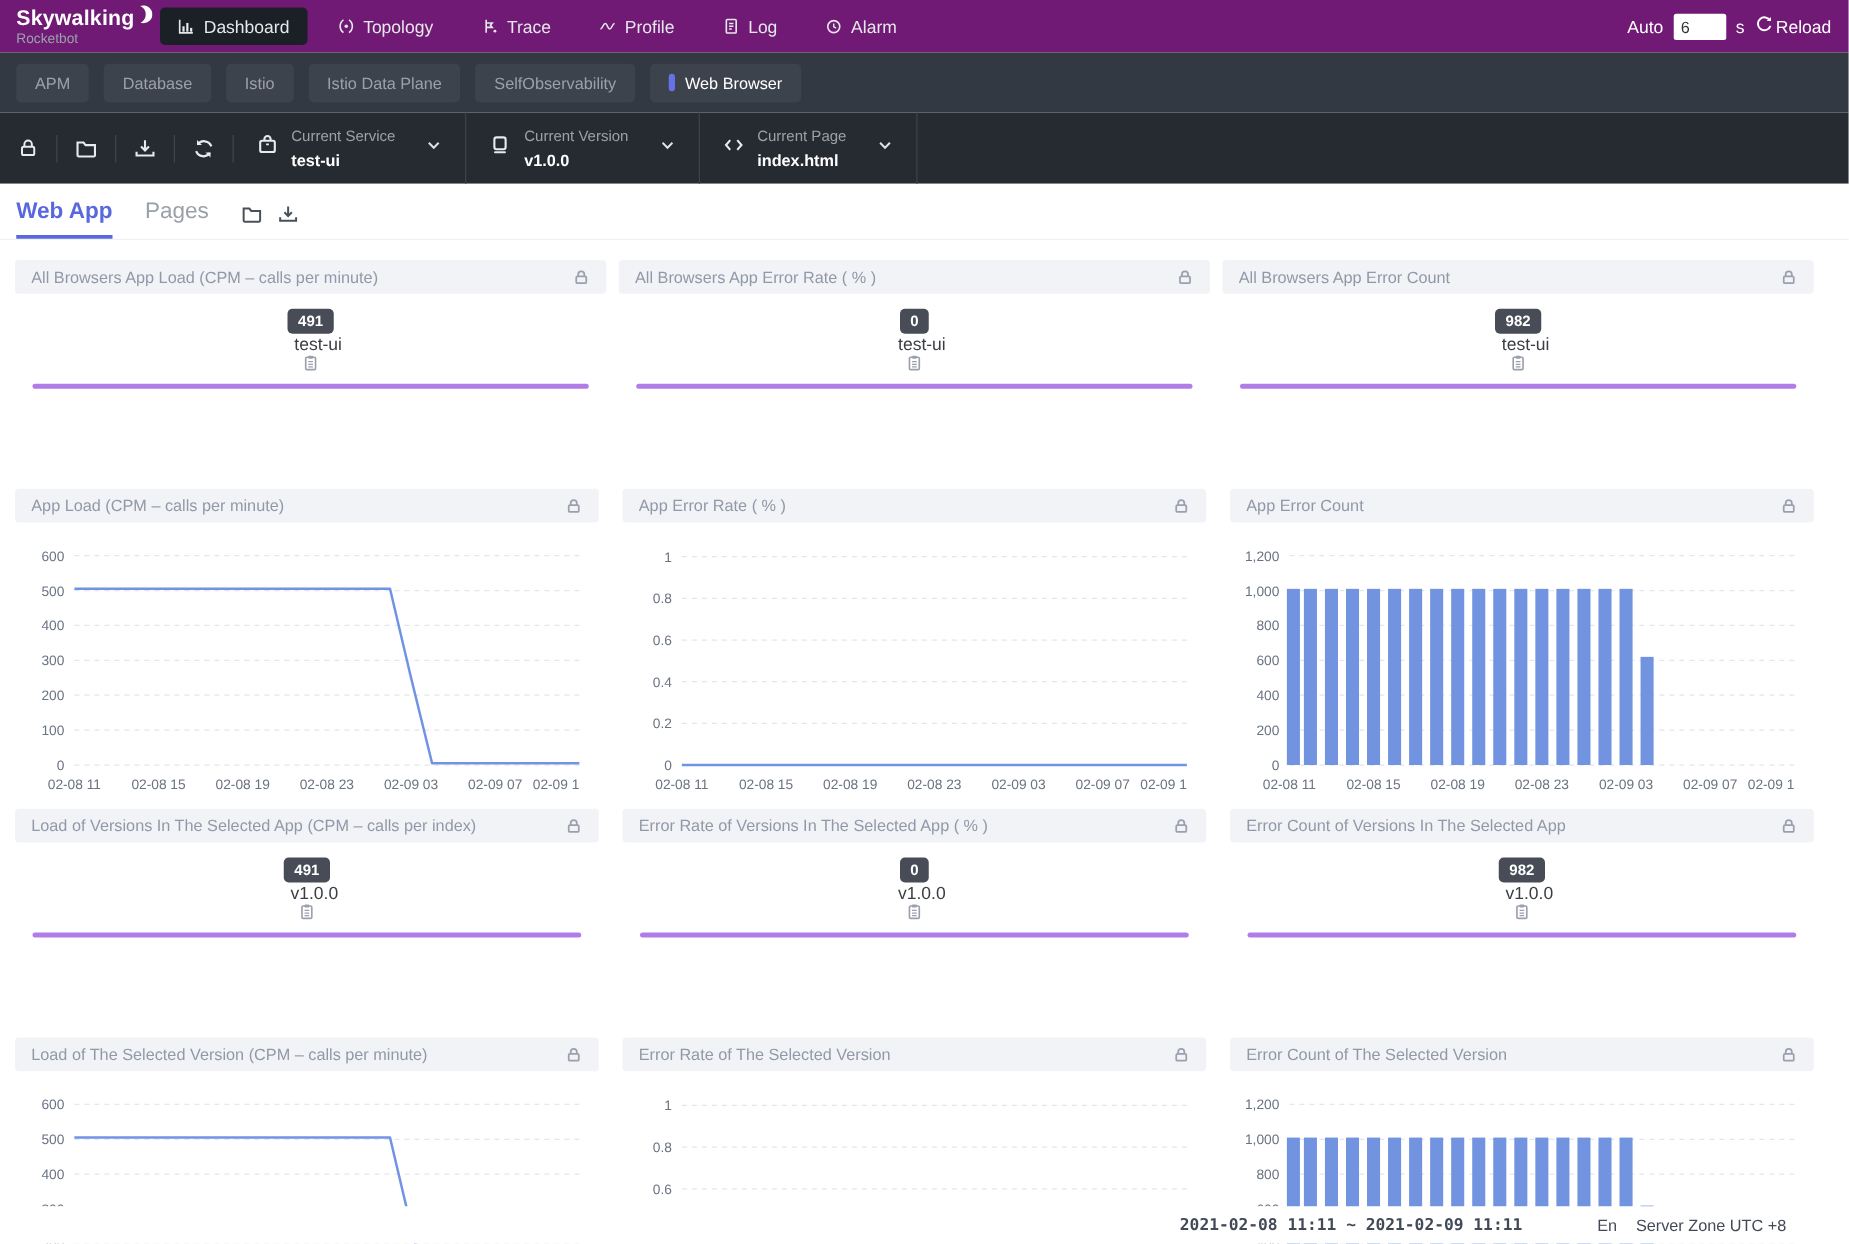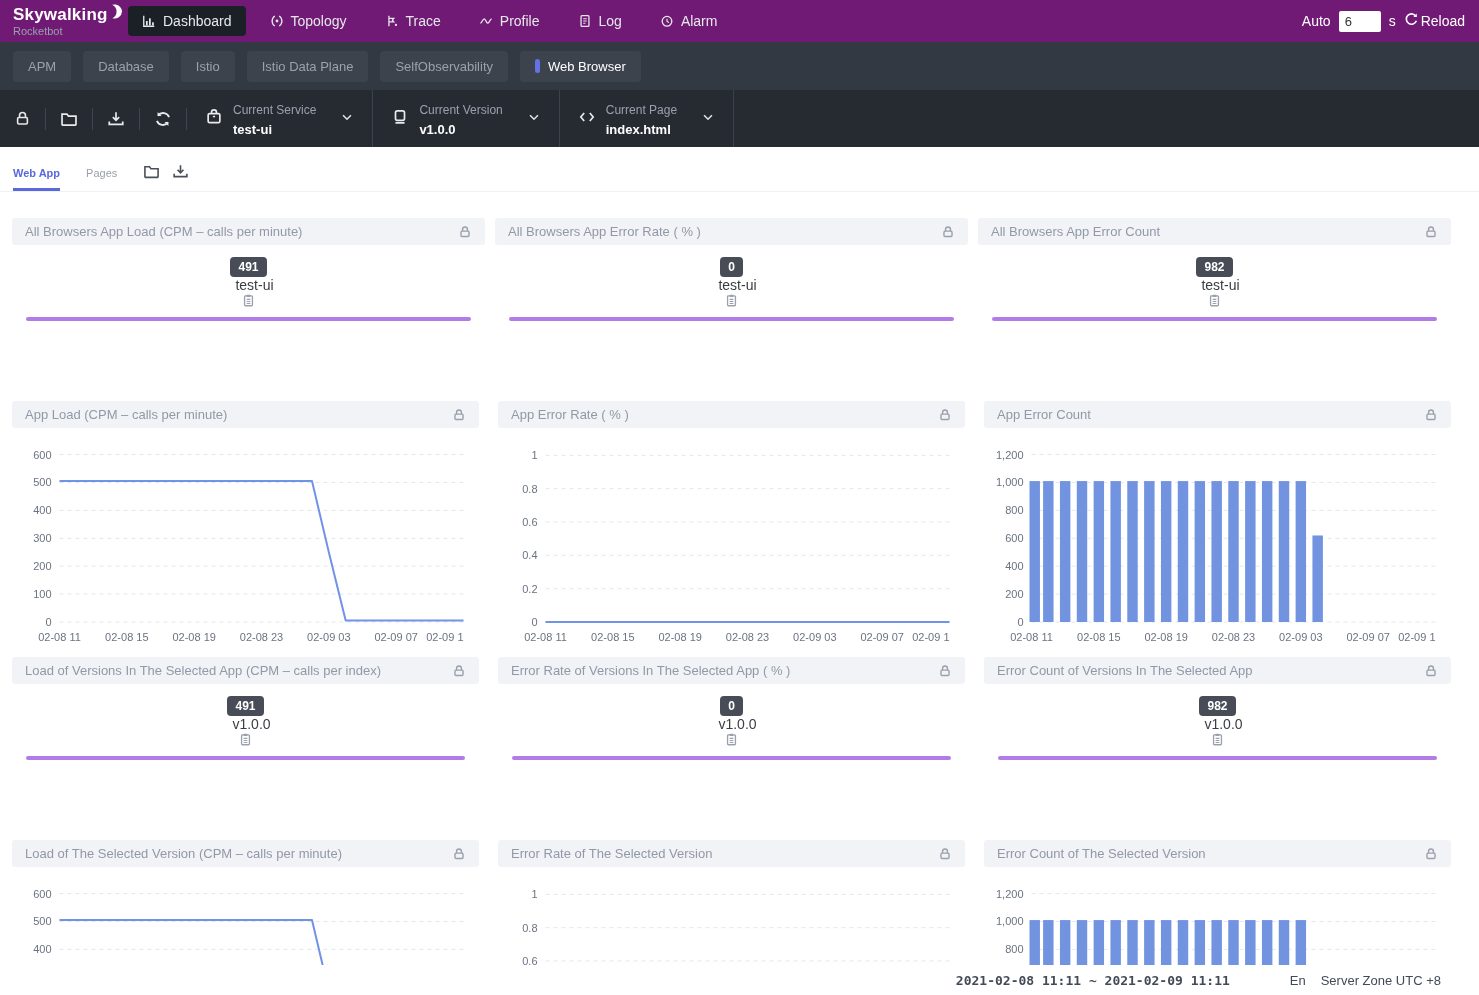--- a/index.html
+++ b/index.html
@@ -39,29 +39,29 @@
   .tb-group { display:flex; align-items:center; gap:10px; padding:0 18px; height:69px; cursor:pointer; }
   .tb-group-divider { width:1px; height:57px; background:#3c424b; }
   .tb-lines { line-height:1.25; }
   .tb-label { font-size:12px; color:#9aa1ac; }
   .tb-value { font-size:13px; color:#fff; font-weight:bold; }
   .chev { margin-left:14px; color:#dfe2e6; }
 
   
   .view-tabs { height:45px; background:#fff; display:flex; align-items:flex-end; gap:26px;
     padding-left:13px; border-bottom:1px solid #f0f1f4; }
-  .view-tab { font-size:11px; padding-bottom:12px; cursor:pointer; color:#9aa0a8; }
+  .view-tab { font-size:18px; padding-bottom:12px; cursor:pointer; color:#9aa0a8; }
   .view-tab.active { color:#5968dd; font-weight:bold; border-bottom:3px solid #5968dd; padding-bottom:9px; }
   .view-tab-icons { display:flex; gap:12px; align-items:center; padding-bottom:11px; color:#4a5058; }
   .view-tab-icons span { cursor:pointer; display:flex; }
 
   
   .content { background:#fff; }
   .grid { display:grid; grid-template-columns:repeat(3, 1fr); column-gap:19px; padding:0 28px 0 12px; }
-  .row-stats1 { margin-top:26px;gap:10px; }
+  .row-stats1 { margin-top:16px;gap:10px; }
   .row-charts1 { margin-top:80px; }
   .row-stats2 { margin-top:9px; }
   .row-charts2 { margin-top:80px; }
 
   .card { background:#fff; }
   .card-head { height:27px; background:#f1f3f6; border-radius:3px; display:flex; align-items:center;
     padding:0 13px; }
   .card-title { font-size:13px; color:#9199a8; flex:1; white-space:nowrap; overflow:hidden; }
   .card-lock { color:#9aa0ad; display:flex; cursor:pointer; }
 
@@ -71,21 +71,21 @@
     padding:3px 8px; }
   .stat-name { font-size:14px; color:#3a3d42; margin-left:12px; flex:1; }
   .stat-copy { color:#9aa0ad; display:flex; cursor:pointer; }
   .stat-bar { height:4px; border-radius:2px; background:#b27ce6; margin-top:9px; }
 
   .chart-wrap { padding-top:4px; }
   svg.chart { display:block; width:100%; height:216px; }
   svg.chart text.tick { font-family:"Liberation Sans", sans-serif; font-size:11px; fill:#6a7382; }
 
   
-  .footer { position:absolute; left:0; right:0; bottom:0; height:30px; background:#fff;
+  .footer { position:absolute; left:0; right:12px; bottom:0; height:30px; background:#fff;
     display:flex; align-items:center; justify-content:flex-end; }
   .f-time { font-family:"DejaVu Sans Mono", monospace; font-weight:bold; font-size:13px;
     color:#434a57; cursor:pointer; }
   .f-lang { font-size:13px; color:#434a57; margin-left:60px; cursor:pointer; }
   .f-zone { font-size:13px; color:#434a57; margin-left:15px; margin-right:38px; }
 </style>
 </head>
 <body>
 
 <div class="page">

